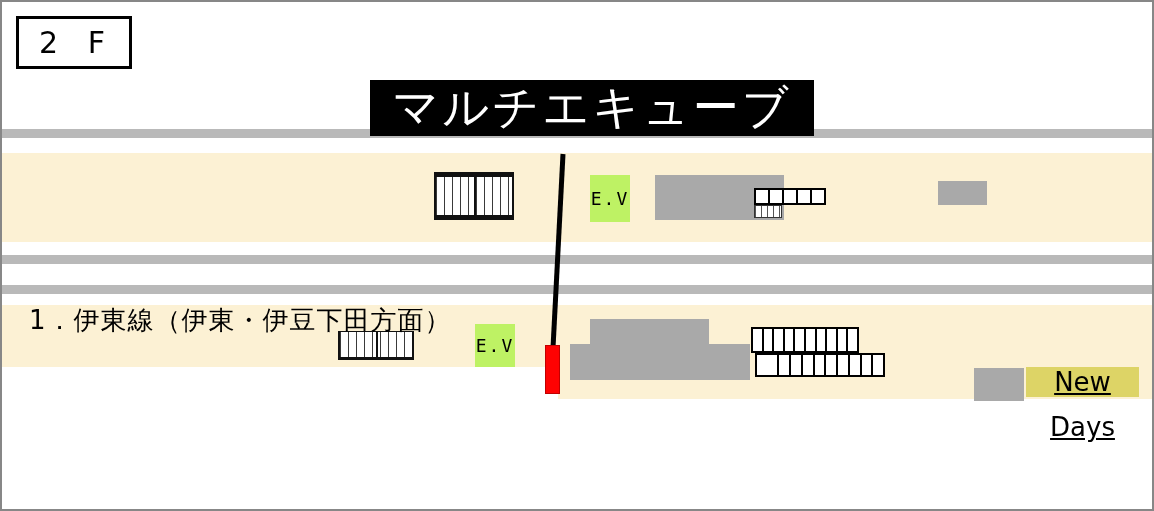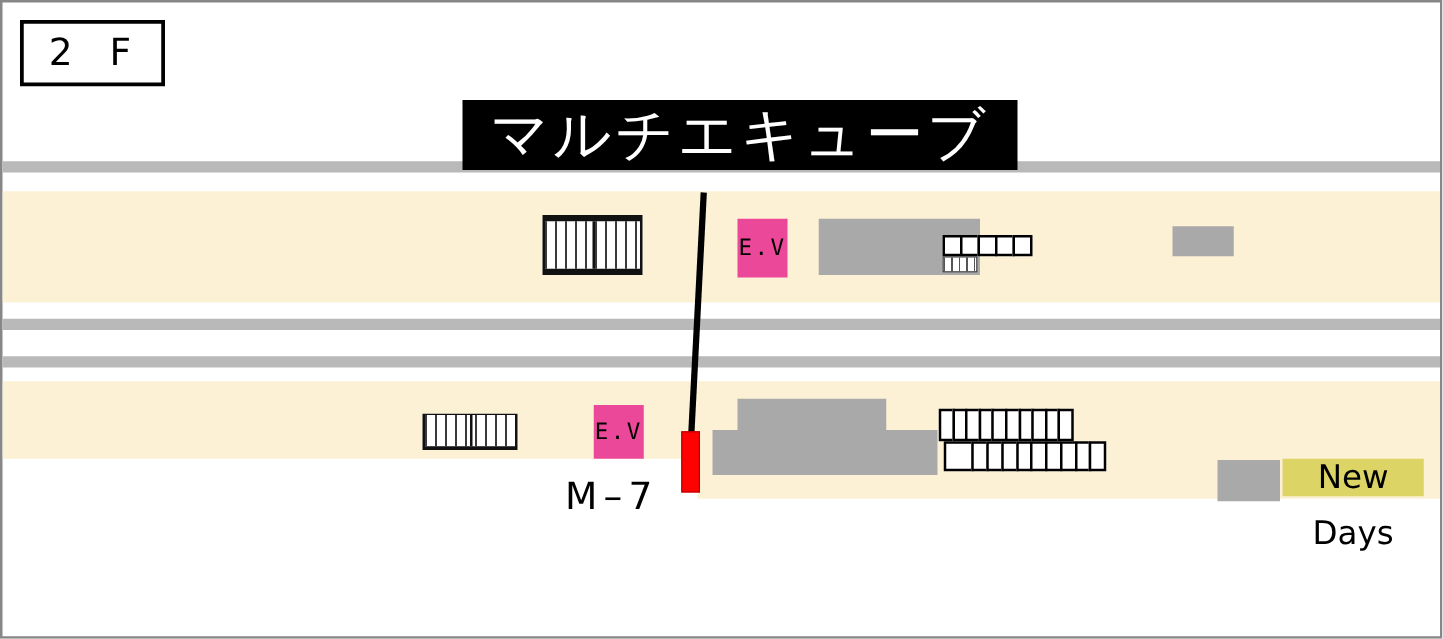--- a/index.html
+++ b/index.html
@@ -34,21 +34,21 @@
   .stairs{
     box-sizing:border-box; background-color:#fff;
     background-image:repeating-linear-gradient(90deg,#3a3a3a 0 1.5px,rgba(0,0,0,0) 1.5px 8px);
     border:2px solid #111;
   }
   .stairs-a{left:432px; top:170px; width:80px; height:48px; border-top-width:5px; border-bottom-width:5px;}
   .stairs-b{left:336px; top:329px; width:76px; height:29px; border-top-width:1px; border-bottom-width:3px;}
   .stairs .mid{position:absolute; left:50%; top:0; bottom:0; width:2px; background:#111;}
   
   .ev{
-    background:#ec4899; display:flex; align-items:center; justify-content:center;
+    background:#bef264; display:flex; align-items:center; justify-content:center;
     font-size:18px; letter-spacing:2px; font-family:"DejaVu Sans Mono","Liberation Mono",monospace;
   }
   .ev-a{left:588px; top:173px; width:40px; height:47px;}
   .ev-b{left:473px; top:322px; width:40px; height:43px;}
   
   .gray{background:#a9a9a9;}
   .building-a{left:653px; top:173px; width:129px; height:45px;}
   .gray-b{left:936px; top:179px; width:49px; height:24px;}
   .building-b-top{left:588px; top:317px; width:119px; height:25px;}
   .building-b-bottom{left:568px; top:342px; width:180px; height:36px;}
@@ -72,21 +72,21 @@
     left:27px; top:302px; font-size:26px; letter-spacing:1px; white-space:nowrap; line-height:32px;
   }
   .marker-label{
     left:450px; top:378px; font-size:30px; letter-spacing:5px; white-space:nowrap;
   }
   
   .spot{left:543px; top:343px; width:15px; height:49px; background:#fe0202; border:1px solid #c00000; box-sizing:border-box;}
   .leader{left:0; top:0; width:1154px; height:511px; pointer-events:none;}
   
   .store{left:1024px; top:365px; width:113px; text-align:center;
-    font-size:26px; line-height:28px; white-space:nowrap;}
+    font-size:26px; line-height:28px; white-space:nowrap;text-decoration:underline;}
   .store .store-box{
     height:30px; background:#ddd466; display:flex; align-items:center; justify-content:center;
   }
   .store .store-under{margin-top:16px;}
 </style>
 </head>
 <body>
 
 <div class="map">
 
@@ -149,27 +149,27 @@
     </div>
   <div class="abs gray gray-c"></div>
 
   <div class="abs store">
     <div class="store-box">
       <span>New</span>
     </div>
     <div class="store-under">Days</div>
   </div>
 
+  <div class="abs line-label">1．伊東線（伊東・伊豆下田方面）</div>
 
   <svg class="abs leader" viewBox="0 0 1154 511">
     <line x1="561" y1="152" x2="551" y2="346" stroke="#000" stroke-width="5"></line>
   </svg>
 
   <div class="abs spot"></div>
-  <div class="abs marker-label">M–7</div>
 
   <div class="abs banner">
     <span>マルチエキューブ</span>
   </div>
 
   <div class="abs floor-badge">
     <span>2 F</span>
   </div>
 
 </div>

